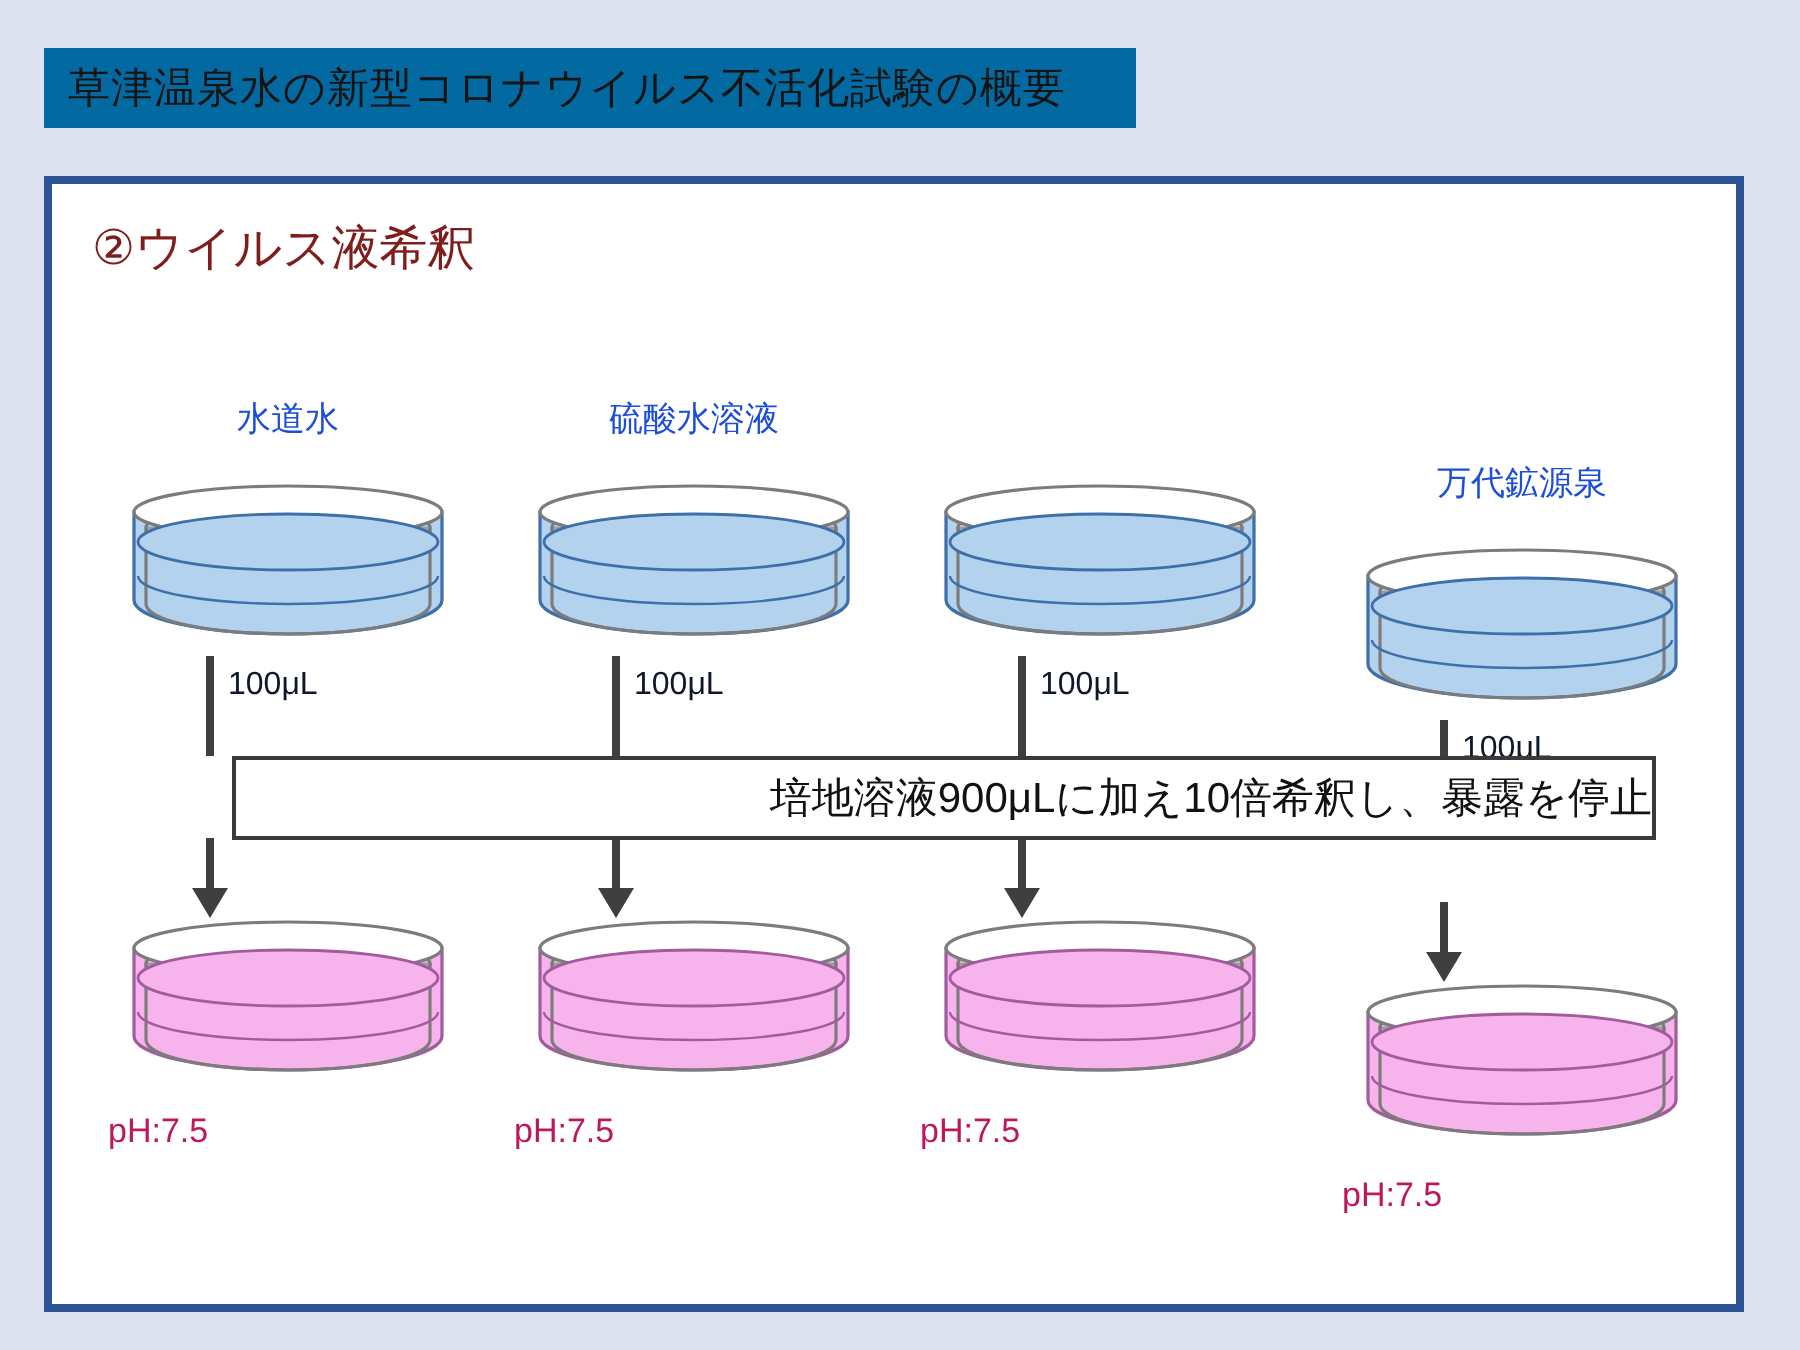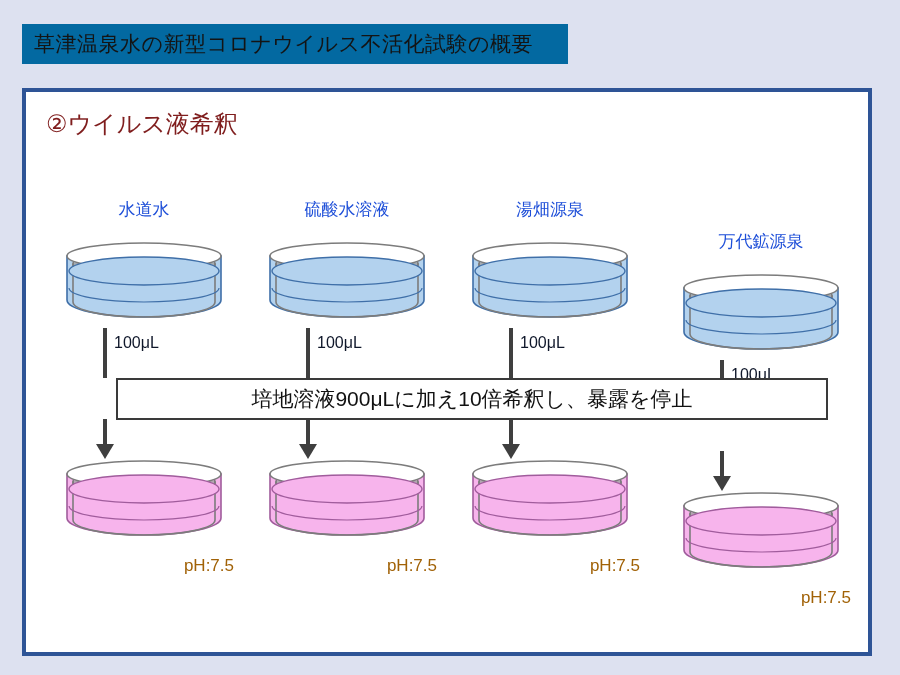--- a/index.html
+++ b/index.html
@@ -139,37 +139,37 @@
     position: absolute;
     left: 90px;
     top: 286px;
     width: 712px;
     height: 42px;
     background: #ffffff;
     border: 2px solid #3a3a3a;
     box-sizing: border-box;
     display: flex;
     align-items: center;
-    justify-content: center;
+    justify-content: flex-end;
     z-index: 5;
   }
   .dilution-bar .bar-text {
     font-size: 21px;
     color: #111111;
     white-space: nowrap;
   }
 
   
   .ph-label {
     position: absolute;
     top: 464px;
     width: 180px;
-    text-align: right;
+    text-align: left;
     font-size: 17px;
-    color: #a16207;
+    color: #be185d;
     white-space: nowrap;
   }
 </style>
 </head>
 <body>
 
 <div class="title-banner">
   <span class="title-text">草津温泉水の新型コロナウイルス不活化試験の概要</span>
 </div>
 
@@ -239,21 +239,20 @@
           <ellipse cx="80" cy="14" rx="77" ry="13" fill="#ffffff" stroke="#7c7c7c" stroke-width="1.6"></ellipse>
           <ellipse cx="80" cy="29" rx="75" ry="14" fill="#f7b4ec" stroke="#a05c9c" stroke-width="1.4"></ellipse>
           <path d="M5,46 A75,14 0 0 0 155,46" fill="none" stroke="#a05c9c" stroke-width="1.2"></path>
         </svg>
       </div>
 
       <div class="ph-label">pH:7.5</div>
     </div>
 
     <div class="column col-2">
-      <div class="col-label">湯畑源泉</div>
 
       <div class="dish dish-top">
         <svg width="160" height="82" viewBox="0 0 160 82" xmlns="http://www.w3.org/2000/svg">
           <path d="M3,14 L3,58 A77,17 0 0 0 157,58 L157,14 Z" fill="#b3d2ee" stroke="#3f6fa8" stroke-width="1.6"></path>
           <path d="M9,22 L9,60 A71,15 0 0 0 151,60 L151,22 Z" fill="none" stroke="#7c7c7c" stroke-width="1.6"></path>
           <ellipse cx="80" cy="22" rx="71" ry="15" fill="#ffffff" fill-opacity="0.25" stroke="#7c7c7c" stroke-width="1.6"></ellipse>
           <ellipse cx="80" cy="14" rx="77" ry="13" fill="#ffffff" stroke="#7c7c7c" stroke-width="1.6"></ellipse>
           <ellipse cx="80" cy="29" rx="75" ry="14" fill="#b3d2ee" stroke="#3f6fa8" stroke-width="1.4"></ellipse>
           <path d="M5,46 A75,14 0 0 0 155,46" fill="none" stroke="#3f6fa8" stroke-width="1.2"></path>
         </svg>

